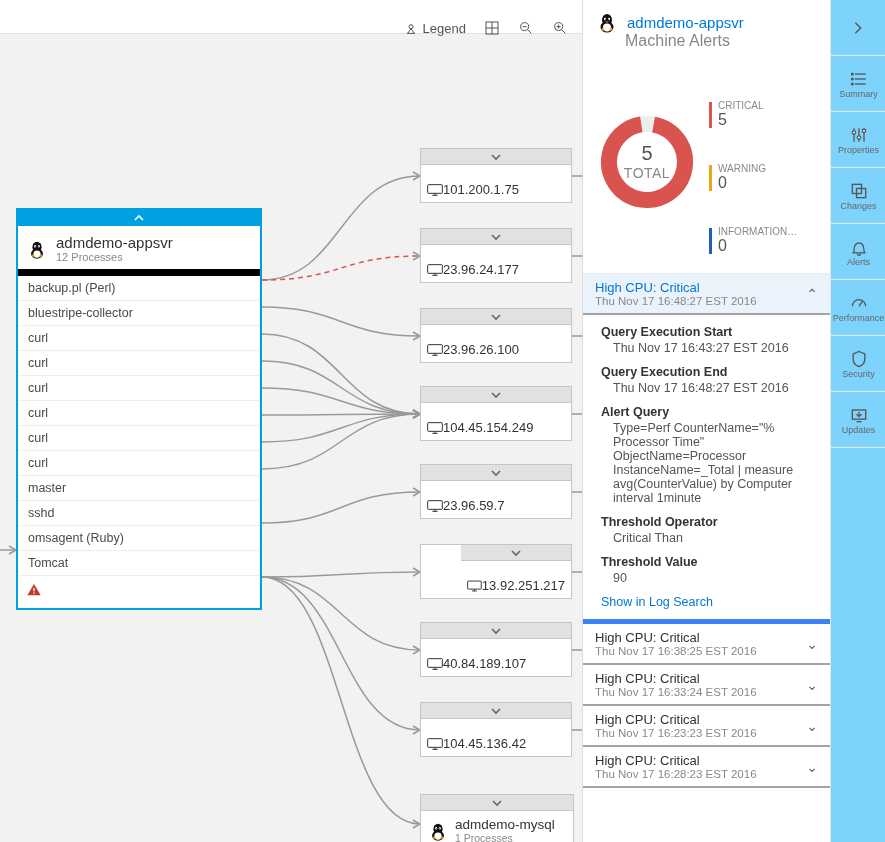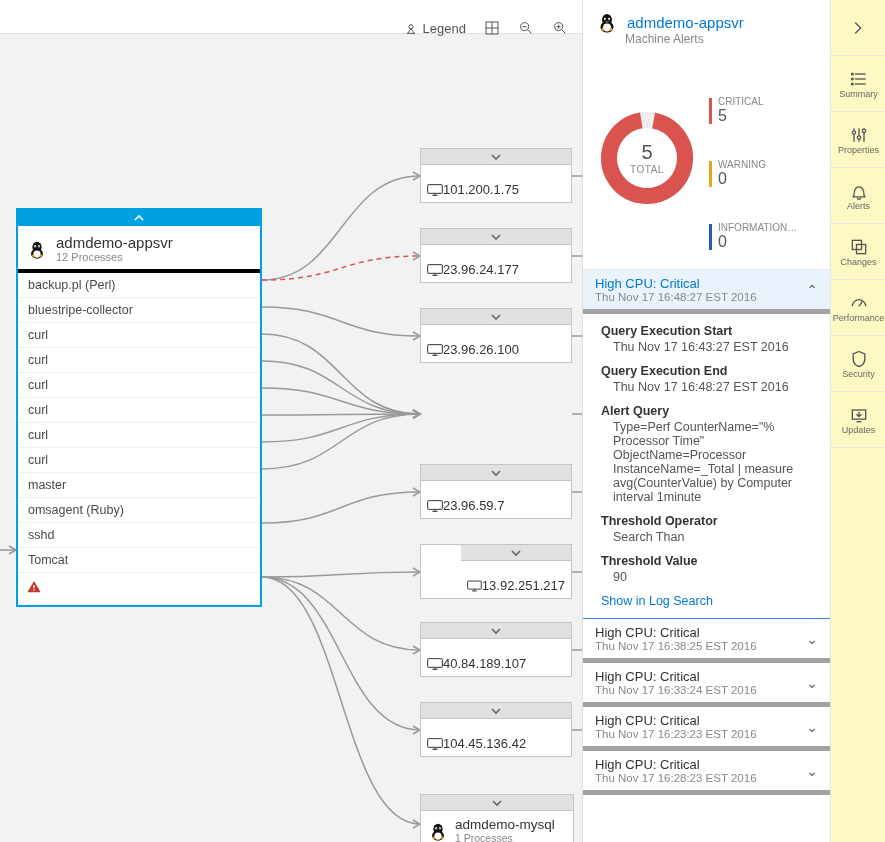--- a/index.html
+++ b/index.html
@@ -2,65 +2,65 @@
 <html><head>
 <meta charset="utf-8">
 <style>
   * { box-sizing: border-box; margin: 0; padding: 0; font-family: "Segoe UI", Arial, sans-serif; }
   html, body { width: 885px; height: 842px; overflow: hidden; background: #f2f2f2; }
   .root { position: relative; width: 885px; height: 842px; }
 
   
   .right-rail {
     position: absolute; top: 0; right: 0; width: 55px; height: 842px;
-    background: #fef9c3; border-left: 1px solid #e6e6e6; z-index: 30;
+    background: #7dd3fc; border-left: 1px solid #e6e6e6; z-index: 30;
     display: flex; flex-direction: column;
   }
   .rail-item {
     width: 55px; height: 56px; border-bottom: 1px solid #e6e6e6;
     display: flex; flex-direction: column; align-items: center; justify-content: center;
     font-size: 9px; color: #666; cursor: pointer;
   }
   .rail-item svg { width: 20px; height: 20px; }
   .rail-arrow { height: 56px; display:flex; align-items:center; justify-content:center; border-bottom:1px solid #e6e6e6; cursor:pointer;}
 
   
   .alerts-panel {
     position: absolute; top: 0; right: 55px; width: 248px; height: 842px;
     background: #fff; border-left: 1px solid #ddd; z-index: 25;
     display: flex; flex-direction: column; font-size: 12.5px; color: #333;
   }
   .ap-header { display: flex; align-items: center; gap: 8px; padding: 10px 12px 0 12px;}
   .ap-title { color: #0078d4; font-size: 15px; }
-  .ap-sub { color: #888; font-size: 12px; padding: 0 12px 6px 42px; margin-top:-2px;}
+  .ap-sub { color: #888; font-size: 16px; padding: 0 12px 6px 42px; margin-top:-2px;}
   .ap-penguin { width: 24px; height:24px; }
 
   .donut-row { display:flex; align-items:center; gap: 12px; padding: 12px 10px 18px 14px; border-bottom:1px solid #eee;}
   .donut { width: 100px; height: 100px; position: relative; }
   .donut .center { position:absolute; inset:0; display:flex; flex-direction:column; align-items:center; justify-content:center;}
   .donut .center .num { font-size:20px; color:#555; font-weight:400;}
-  .donut .center .lbl { font-size:10px; color:#888; letter-spacing:0.5px;}
+  .donut .center .lbl { font-size:14px; color:#888; letter-spacing:0.5px;}
   .severity-list { display:flex; flex-direction:column; gap:2px; }
   .sev { display:flex; align-items:center; gap:6px;margin-top:32px; }
   .sev .bar { width:3px; height:26px; }
   .sev .stack { display:flex; flex-direction:column;}
   .sev .name { font-size:10px; color:#888;}
   .sev .val { font-size:16px; color:#555;}
 
   .alert-item {
-    border-bottom:5px solid #a3a3a3; padding: 6px 12px; display:flex; justify-content:space-between; align-items:center;
+    border-bottom:2px solid #a3a3a3; padding: 6px 12px; display:flex; justify-content:space-between; align-items:center;
     cursor:pointer;
   }
   .alert-item.expanded { background:#eaf3fb; }
   .alert-item .txt .t1 { color:#0078d4; font-size:13px;}
   .alert-item.other .t1 { color:#333; font-size:13px;}
   .alert-item .txt .t2 { color:#888; font-size:11.5px; }
   .alert-item .chev { font-size:14px; color:#666;}
 
-  .alert-detail { padding: 10px 14px 10px 18px; font-size:12.5px; color:#333; border-bottom:1px solid #3b82f6;}
+  .alert-detail { padding: 10px 14px 10px 18px; font-size:12.5px; color:#333; border-bottom:5px solid #3b82f6;}
   .alert-detail .sect { margin-bottom:10px; }
   .alert-detail .lbl { font-weight:600; font-size:12.5px; }
   .alert-detail .val { padding-left:12px; padding-top:2px; color:#555;}
   .alert-detail .link { color:#0078d4; cursor:pointer; margin-top:6px;}
 
   
   .canvas-toolbar {
     position:absolute; top:0; left:0; right:303px; height:34px;
     background:#fff; border-bottom:1px solid #e0e0e0; z-index:20;
     display:flex; justify-content:flex-end; align-items:center; gap:18px; padding:0 14px;
@@ -82,21 +82,21 @@
     background:#fff; border:2px solid #00a1e1; z-index:5;
   }
   .node-app-head {
     background:#00a1e1; height:16px; display:flex; align-items:center; justify-content:center; cursor:pointer;
   }
   .node-app-title {
     display:flex; align-items:center; gap:8px; padding:8px 8px 6px 8px;
   }
   .node-app-title .name { font-size:15px; color:#333;}
   .node-app-title .sub { font-size:11px; color:#888;}
-  .proc-list { border-top:4px solid #000000; }
+  .proc-list { border-top:7px solid #000000; }
   .proc { padding:5px 10px; font-size:12.5px; color:#4a4a4a; border-bottom:1px solid #eee; background:#fff; cursor:pointer;}
   .node-app .warn { padding:6px 8px;}
 
   
   .ip-node {
     position:absolute; width:152px; background:#fff; border:1px solid #c5c5c5; z-index:5;
   }
   .ip-head { height:16px; background:#e1e1e1; border-bottom:1px solid #c5c5c5; display:flex; align-items:center; justify-content:center; cursor:pointer;}
   .ip-body { display:flex; align-items:center; padding:5px 6px; font-size:13px; color:#333;margin-top:12px;}
   .ip-body svg { width:16px; height:12px; }
@@ -216,22 +216,22 @@
     <div class="proc-list">
           <div class="proc">backup.pl (Perl)</div>
           <div class="proc">bluestripe-collector</div>
           <div class="proc">curl</div>
           <div class="proc">curl</div>
           <div class="proc">curl</div>
           <div class="proc">curl</div>
           <div class="proc">curl</div>
           <div class="proc">curl</div>
           <div class="proc">master</div>
+          <div class="proc">sshd</div>
           <div class="proc">omsagent (Ruby)</div>
-          <div class="proc">sshd</div>
           <div class="proc">Tomcat</div>
         </div>
     <div class="warn">
       <svg class="warn-tri" viewBox="0 0 24 24">
             <path d="M12 3 L22 20 L2 20 Z" fill="#c0392b"></path>
             <rect x="11" y="9" width="2" height="5" fill="#fff"></rect>
             <rect x="11" y="15.5" width="2" height="2" fill="#fff"></rect>
           </svg>
     </div>
   </div>
@@ -297,20 +297,35 @@
             <path d="M2 3 L6 7 L10 3" stroke="#666" stroke-width="1.6" fill="none"></path>
           </svg>
         </div>
         <div class="ip-body">
           <svg viewBox="0 0 24 18">
             <rect x="1" y="1" width="22" height="13" rx="1" fill="none" stroke="#333" stroke-width="1.5"></rect>
             <line x1="8" y1="17" x2="16" y2="17" stroke="#333" stroke-width="1.5"></line>
             <line x1="12" y1="14" x2="12" y2="17" stroke="#333" stroke-width="1.5"></line>
           </svg>
           <span>23.96.26.100</span>
+        </div>
+      </div>
+      <div class="ip-node" style="left: 420px; top: 352px;">
+        <div class="ip-head">
+          <svg width="12" height="10" viewBox="0 0 12 10">
+            <path d="M2 3 L6 7 L10 3" stroke="#666" stroke-width="1.6" fill="none"></path>
+          </svg>
+        </div>
+        <div class="ip-body">
+          <svg viewBox="0 0 24 18">
+            <rect x="1" y="1" width="22" height="13" rx="1" fill="none" stroke="#333" stroke-width="1.5"></rect>
+            <line x1="8" y1="17" x2="16" y2="17" stroke="#333" stroke-width="1.5"></line>
+            <line x1="12" y1="14" x2="12" y2="17" stroke="#333" stroke-width="1.5"></line>
+          </svg>
+          <span>104.45.154.249</span>
         </div>
       </div>
       <div class="ip-node" style="left: 420px; top: 430px;">
         <div class="ip-head">
           <svg width="12" height="10" viewBox="0 0 12 10">
             <path d="M2 3 L6 7 L10 3" stroke="#666" stroke-width="1.6" fill="none"></path>
           </svg>
         </div>
         <div class="ip-body">
           <svg viewBox="0 0 24 18">
@@ -438,21 +453,21 @@
     <div class="sect">
           <div class="lbl">Query Execution End</div>
           <div class="val">Thu Nov 17 16:48:27 EST 2016</div>
         </div>
     <div class="sect">
           <div class="lbl">Alert Query</div>
           <div class="val">Type=Perf CounterName="% Processor Time" ObjectName=Processor InstanceName=_Total | measure avg(CounterValue) by Computer interval 1minute</div>
         </div>
     <div class="sect">
           <div class="lbl">Threshold Operator</div>
-          <div class="val">Search Than</div>
+          <div class="val">Critical Than</div>
         </div>
     <div class="sect">
           <div class="lbl">Threshold Value</div>
           <div class="val">90</div>
         </div>
     <div class="link">Show in Log Search</div>
   </div>
 
   <div id="more-alerts">
         <div class="alert-item other">
@@ -509,31 +524,31 @@
           <line x1="12" y1="4" x2="12" y2="20"></line>
           <line x1="18" y1="4" x2="18" y2="20"></line>
           <circle cx="6" cy="9" r="2" fill="#fff"></circle>
           <circle cx="12" cy="15" r="2" fill="#fff"></circle>
           <circle cx="18" cy="7" r="2" fill="#fff"></circle>
         </svg>
     <span>Properties</span>
   </div>
   <div class="rail-item">
     <svg viewBox="0 0 24 24" stroke="#555" fill="none" stroke-width="1.6">
+          <rect x="4" y="4" width="11" height="11"></rect>
+          <rect x="9" y="9" width="11" height="11"></rect>
+        </svg>
+    <span>Changes</span>
+  </div>
+  <div class="rail-item">
+    <svg viewBox="0 0 24 24" stroke="#555" fill="none" stroke-width="1.6">
           <path d="M6 17 C6 10 8 7 12 7 C16 7 18 10 18 17 L19 19 H5 Z"></path>
           <path d="M10 20 a2 2 0 0 0 4 0"></path>
         </svg>
     <span>Alerts</span>
-  </div>
-  <div class="rail-item">
-    <svg viewBox="0 0 24 24" stroke="#555" fill="none" stroke-width="1.6">
-          <rect x="4" y="4" width="11" height="11"></rect>
-          <rect x="9" y="9" width="11" height="11"></rect>
-        </svg>
-    <span>Changes</span>
   </div>
   <div class="rail-item">
     <svg viewBox="0 0 24 24" stroke="#555" fill="none" stroke-width="1.6">
           <path d="M4 16 A8 8 0 0 1 20 16"></path>
           <line x1="12" y1="16" x2="16" y2="10"></line>
         </svg>
     <span>Performance</span>
   </div>
   <div class="rail-item">
     <svg viewBox="0 0 24 24" stroke="#555" fill="none" stroke-width="1.6">

